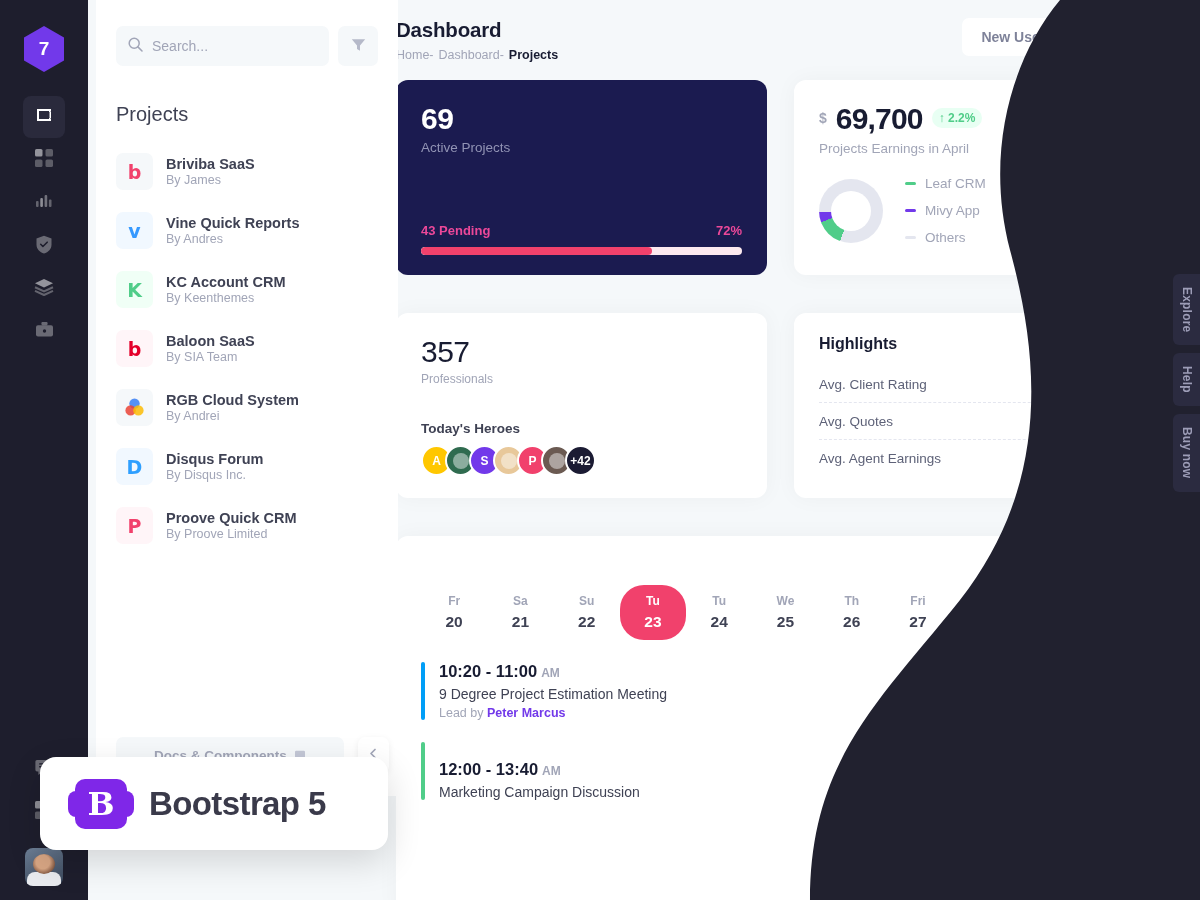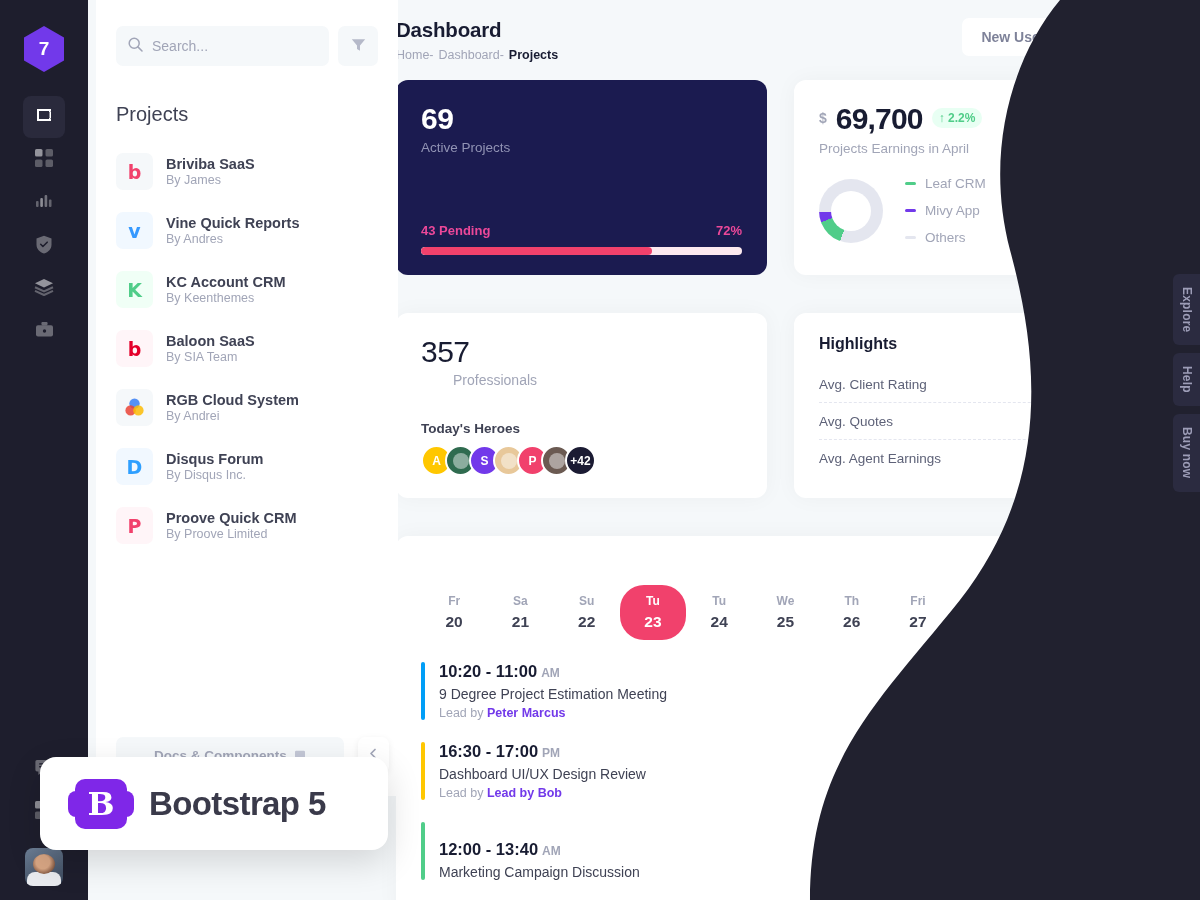--- a/index.html
+++ b/index.html
@@ -142,21 +142,21 @@
   }
   .legend { display: flex; flex-direction: column; gap: 12px; flex: 1; }
   .leg-row { display: flex; align-items: center; }
   .leg-dash { width: 11px; height: 3px; border-radius: 2px; margin-right: 9px; flex: none; }
   .leg-name { font-size: 13.5px; color: #A1A5B7; font-weight: 500; }
   .leg-val { margin-left: auto; font-size: 13.5px; color: #3F4254; font-weight: bold; }
 
   
   .card-pro { width: 371px; height: 185px; padding: 22px 25px; display: flex; flex-direction: column; }
   .pro-num { font-size: 30px; color: #181C32; font-weight: normal; letter-spacing: -.5px; }
-  .pro-sub { font-size: 14px; color: #A1A5B7; margin-top: 3px; margin-left: 32px; }
+  .pro-sub { font-size: 12px; color: #A1A5B7; margin-top: 3px; }
   .heroes-label { font-size: 13.5px; color: #3F4254; font-weight: bold; margin-top: auto; }
   .heroes { display: flex; margin-top: 9px; }
   .hero {
     width: 31px; height: 31px; border-radius: 50%; border: 2px solid #fff; margin-left: -7px;
     display: flex; align-items: center; justify-content: center;
     color: #fff; font-size: 12px; font-weight: bold; flex: none; overflow: hidden; position: relative;
   }
   .hero:first-child { margin-left: 0; }
 
   
@@ -589,29 +589,20 @@
             <div class="event">
               <div class="ev-bar" style="background: rgb(0, 158, 247);"></div>
               <div>
                 <div class="ev-time">10:20 - 11:00<span>AM</span></div>
                 <div class="ev-name">9 Degree Project Estimation Meeting</div>
                 <div class="ev-lead">Lead by <b>Peter Marcus</b></div>
               </div>
               <button class="view-btn">View</button>
             </div>
             <div class="event">
-              <div class="ev-bar" style="background: rgb(255, 199, 0);"></div>
-              <div>
-                <div class="ev-time">16:30 - 17:00<span>PM</span></div>
-                <div class="ev-name">Dashboard UI/UX Design Review</div>
-                <div class="ev-lead">Lead by <b>Lead by Bob</b></div>
-              </div>
-              <button class="view-btn">View</button>
-            </div>
-            <div class="event">
               <div class="ev-bar" style="background: rgb(80, 205, 137);"></div>
               <div>
                 <div class="ev-time">12:00 - 13:40<span>AM</span></div>
                 <div class="ev-name">Marketing Campaign Discussion</div>
               </div>
               <button class="view-btn">View</button>
             </div>
           </div>
       </div>
 

